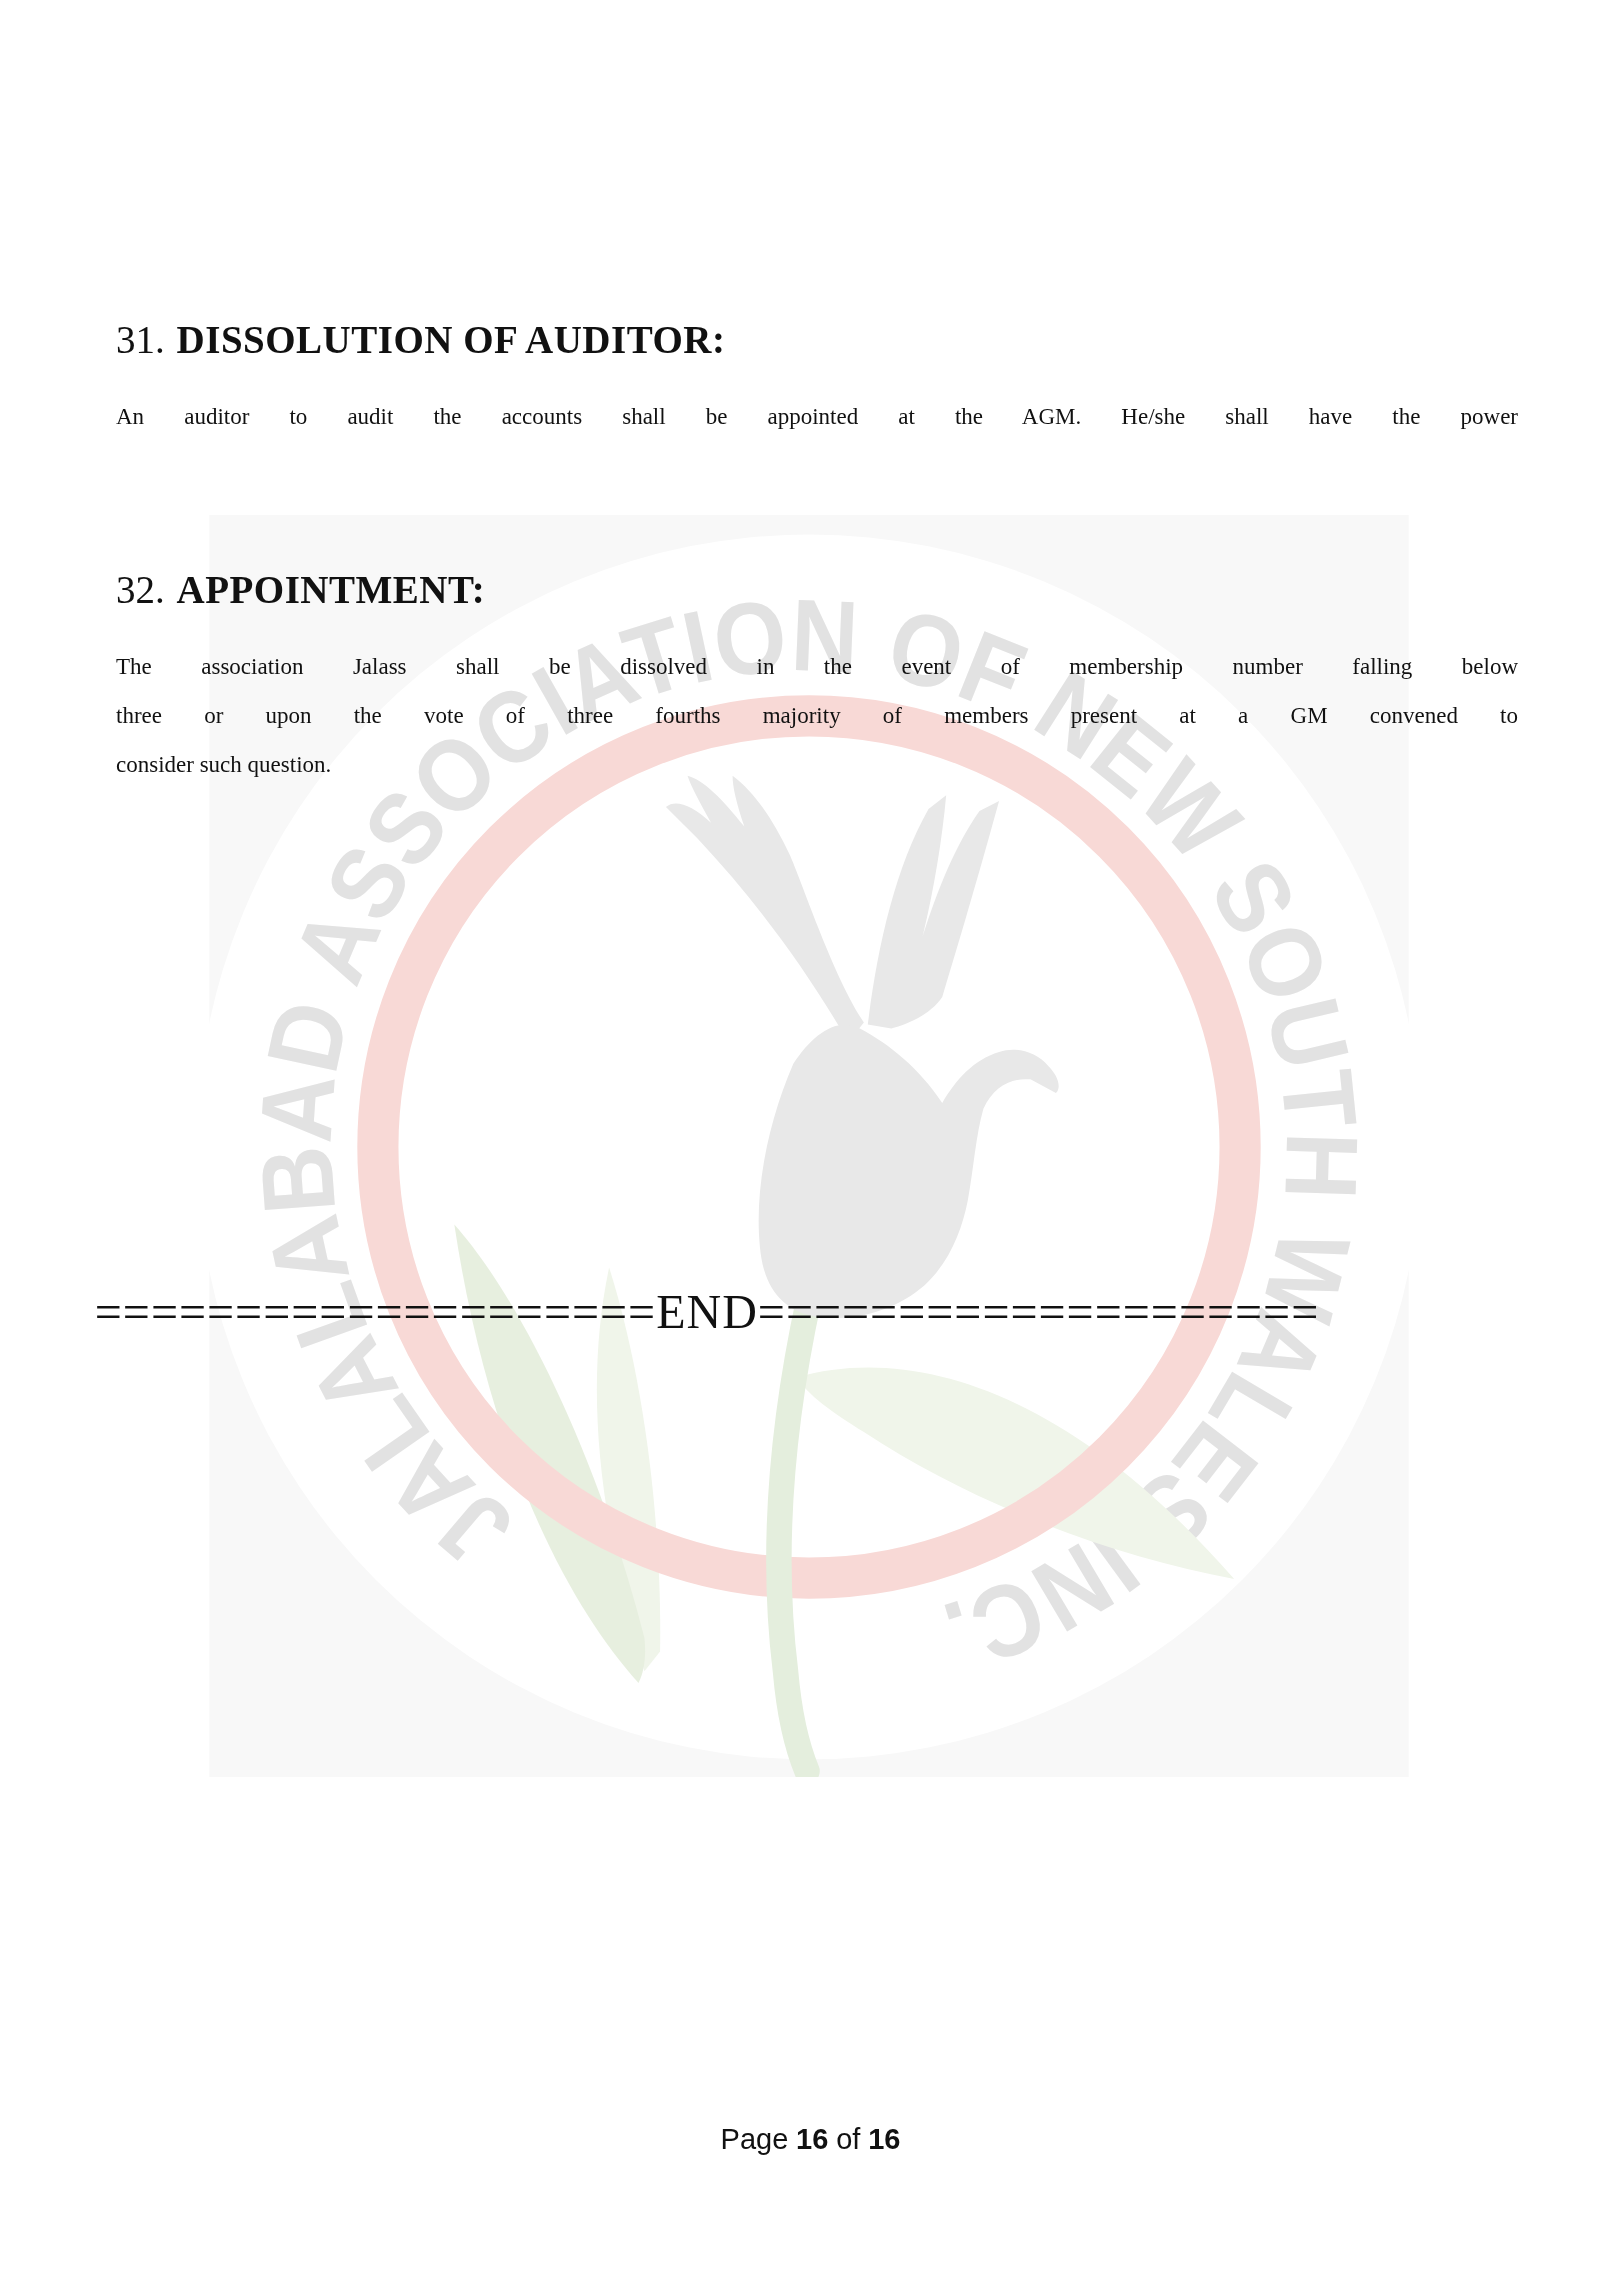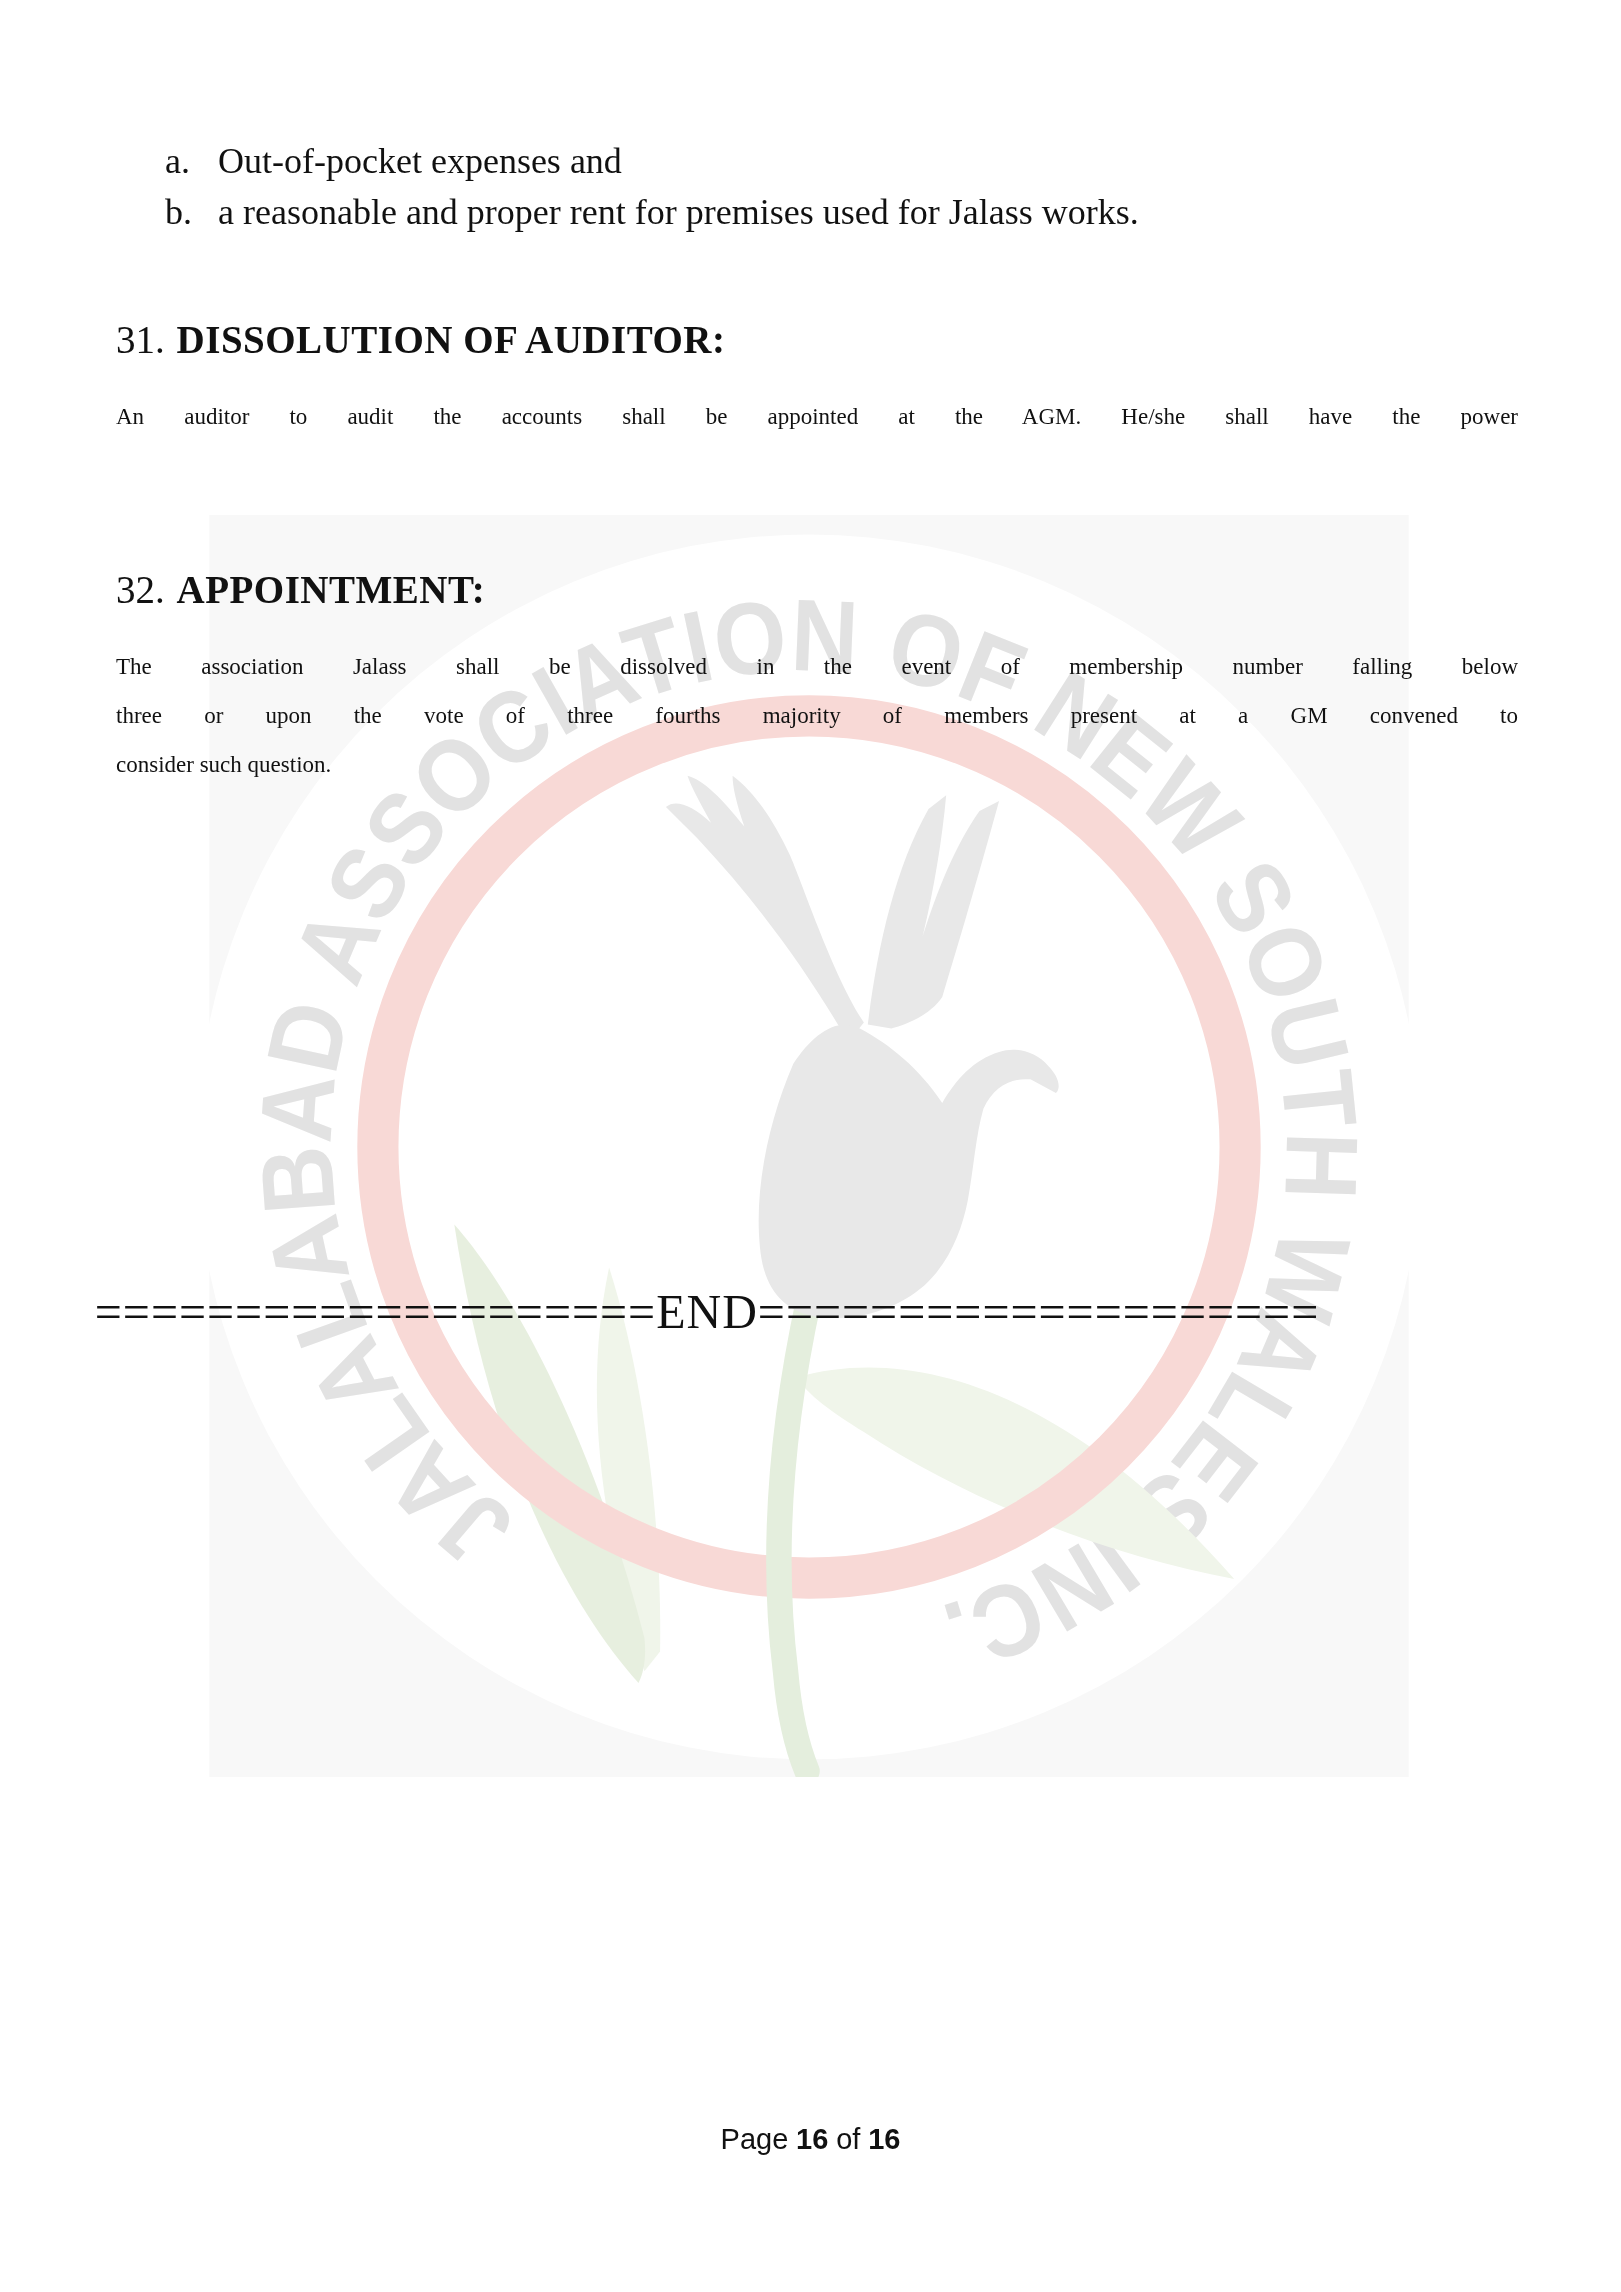--- a/index.html
+++ b/index.html
@@ -66,28 +66,20 @@
                C736,510 712,520 696,524 Z" fill="#e8e8e8"></path>
       <path d="M596,560 C570,620 556,690 562,748 C566,790 586,812 618,818
                C658,824 700,812 730,786 C756,762 768,730 774,700
                C780,668 782,634 790,606 C800,584 818,574 838,576 L864,590
                C870,584 866,572 856,562 C844,548 824,542 806,548
                C780,556 762,576 748,600 C724,564 694,540 664,524
                C640,512 616,530 596,560 Z" fill="#e8e8e8"></path>
     </g>
   </svg>
 
-  <div class="txt list">
-    <div class="li">
-      <span class="marker">a.</span><span>Out-of-pocket expenses and</span>
-    </div>
-    <div class="li">
-      <span class="marker">b.</span><span>a reasonable and proper rent for premises used for Jalass works.</span>
-    </div>
-  </div>
 
   <div class="txt heading h31">
     <span class="num">31.</span><span class="htxt">DISSOLUTION OF AUDITOR:</span>
   </div>
   <div class="txt para p31">
     <div class="line">An auditor to audit the accounts shall be appointed at the AGM. He/she shall have the power</div>
   </div>
 
   <div class="txt heading h32">
     <span class="num">32.</span><span class="htxt">APPOINTMENT:</span>

